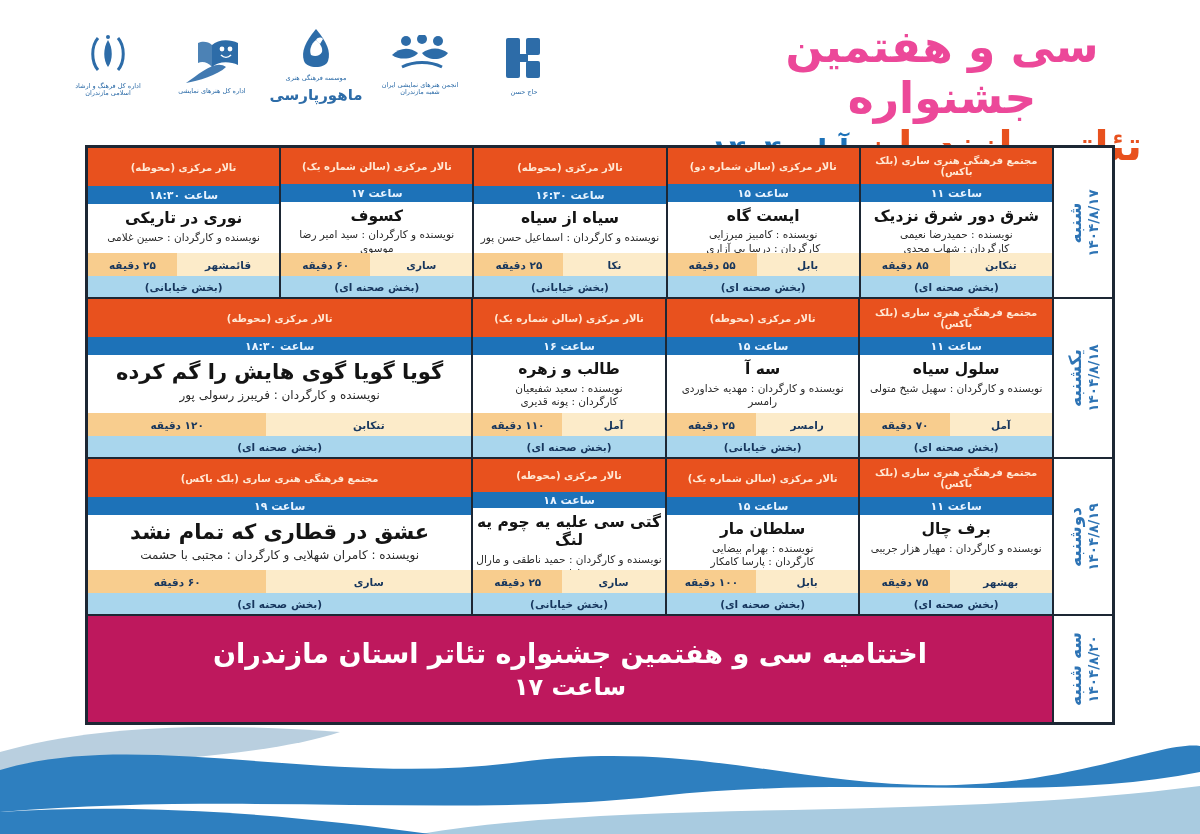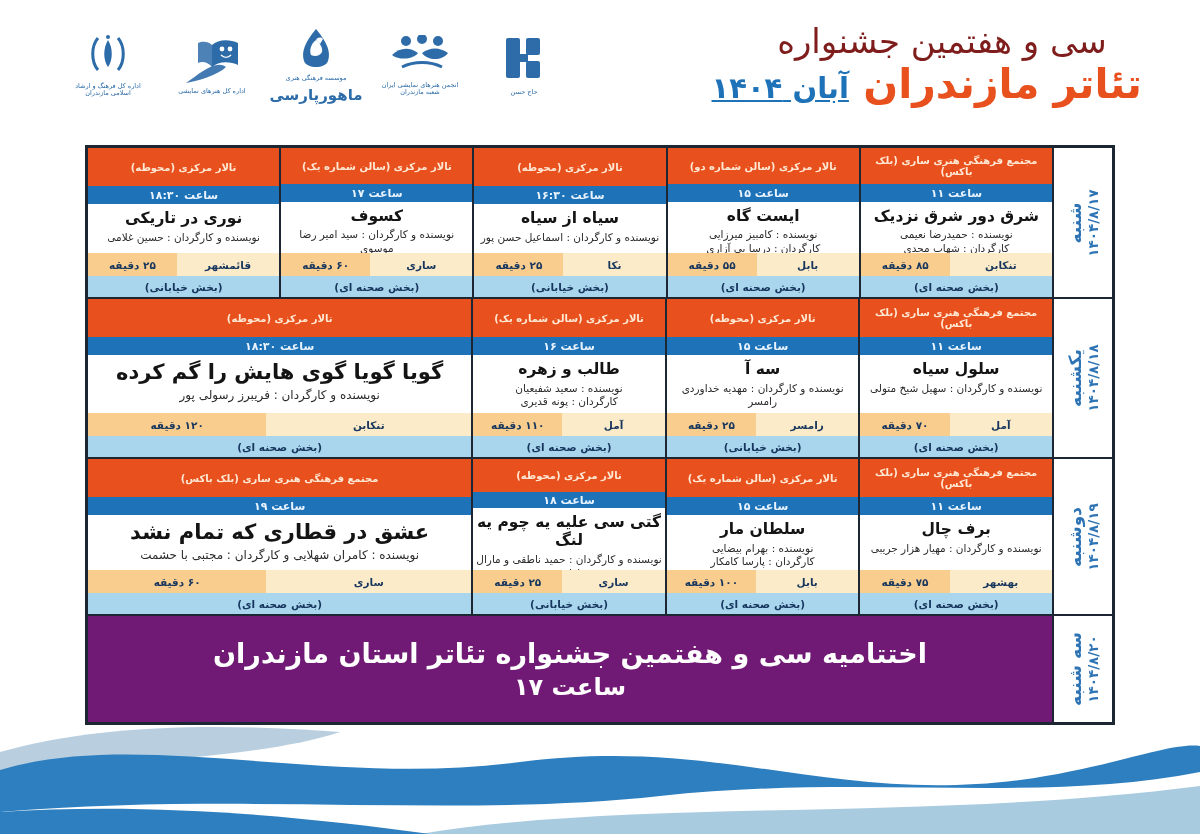--- a/index.html
+++ b/index.html
@@ -1,21 +1,21 @@
 <!DOCTYPE html>
 <html lang="fa" dir="rtl"><head>
 <meta charset="utf-8">
 <style>
   html,body{margin:0;padding:0;width:1200px;height:834px;overflow:hidden;background:#ffffff;
     font-family:"DejaVu Sans","Liberation Sans",sans-serif;}
   .poster{position:absolute;inset:0;width:1200px;height:834px;background:#fff;direction:rtl;}
 
   
   .title{position:absolute;top:22px;right:58px;width:400px;text-align:center;line-height:1.15;}
-  .t1{color:#7f1d1d;font-size:34px;font-weight:normal;}
+  .t1{color:#ec4899;font-size:44px;font-weight:bold;}
   .t2{font-size:41px;font-weight:bold;color:#E8511E;white-space:nowrap;}
   .t2 .year{color:#1D72B8;font-size:29px;text-decoration:underline;}
 
   .logos{position:absolute;top:28px;left:68px;display:flex;direction:ltr;gap:24px;align-items:center;}
   .logo{width:80px;display:flex;flex-direction:column;align-items:center;gap:3px;color:#2D6CA8;}
   .logo svg{display:block;}
   .logo-caption{font-size:6.5px;color:#2D6CA8;text-align:center;line-height:1.2;direction:rtl;}
   .logo-wordmark{font-size:15px;font-weight:bold;color:#2D6CA8;direction:rtl;}
 
   
@@ -50,21 +50,21 @@
   .credits{display:flex;flex-direction:column;align-items:center;}
   .credit{font-size:10.5px;color:#2b2b2b;text-align:center;line-height:1.3;}
   .wide .credit{font-size:12px;}
 
   .stripe1{height:23px;display:flex;font-size:10.5px;font-weight:bold;color:#17365D;flex:0 0 auto;}
   .city-half{flex:1.15;background:#FCEBC9;display:flex;align-items:center;justify-content:center;}
   .dur-half{flex:1;background:#F8CD8E;display:flex;align-items:center;justify-content:center;}
   .stripe2{height:21px;background:#A9D6ED;color:#17365D;font-size:10.5px;font-weight:bold;
     display:flex;align-items:center;justify-content:center;flex:0 0 auto;}
 
-  .closing-banner{flex:1 1 auto;background:#701a75;border:1px solid #1D2734;box-sizing:border-box;
+  .closing-banner{flex:1 1 auto;background:#be185d;border:1px solid #1D2734;box-sizing:border-box;
     color:#fff;display:flex;flex-direction:column;align-items:center;justify-content:center;gap:4px;}
   .closing-line1{font-size:27px;font-weight:bold;}
   .closing-line2{font-size:24px;font-weight:bold;}
 
   
   .waves{position:absolute;left:0;bottom:0;width:1200px;height:134px;pointer-events:none;}
 </style>
 </head>
 <body>
 

